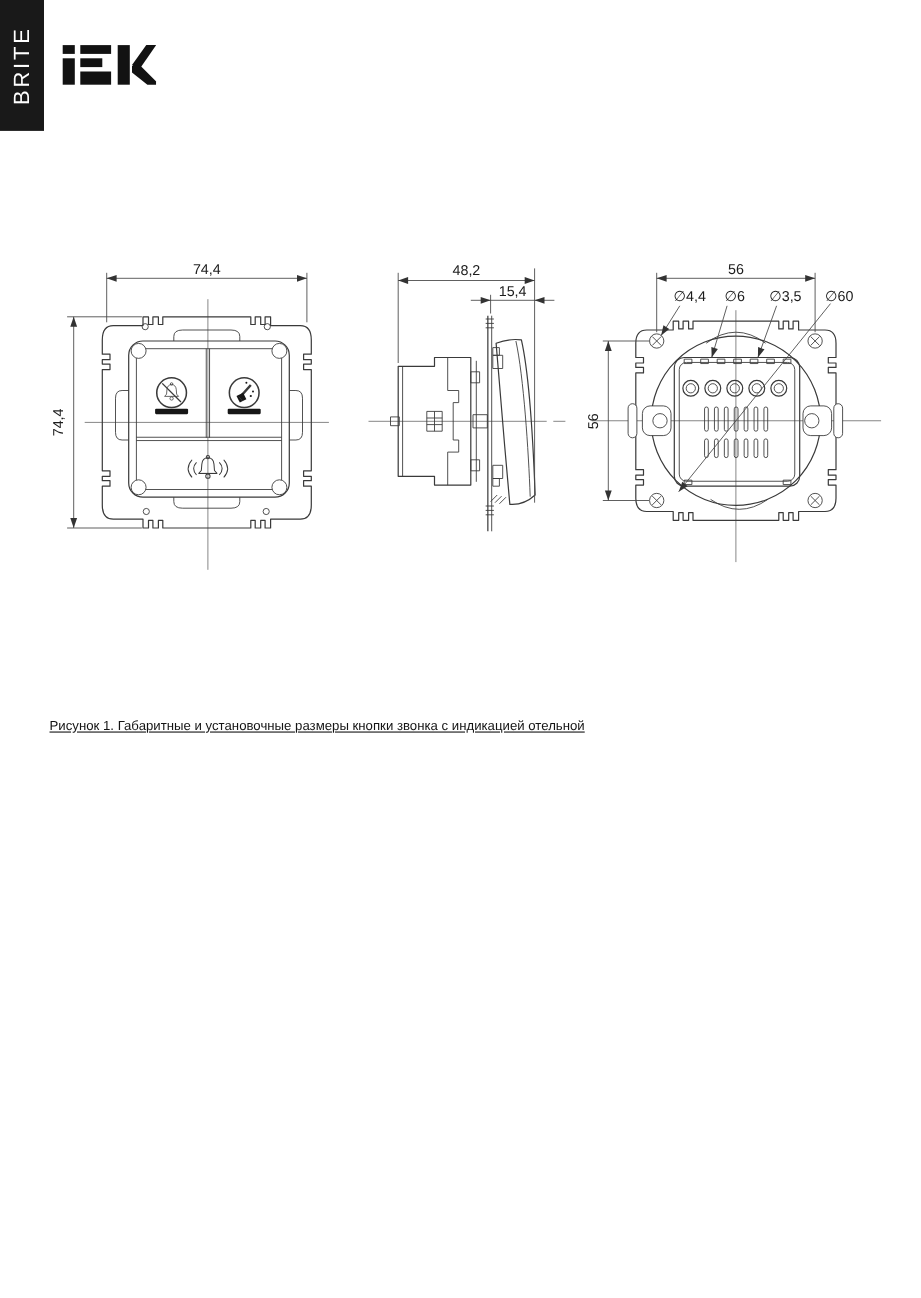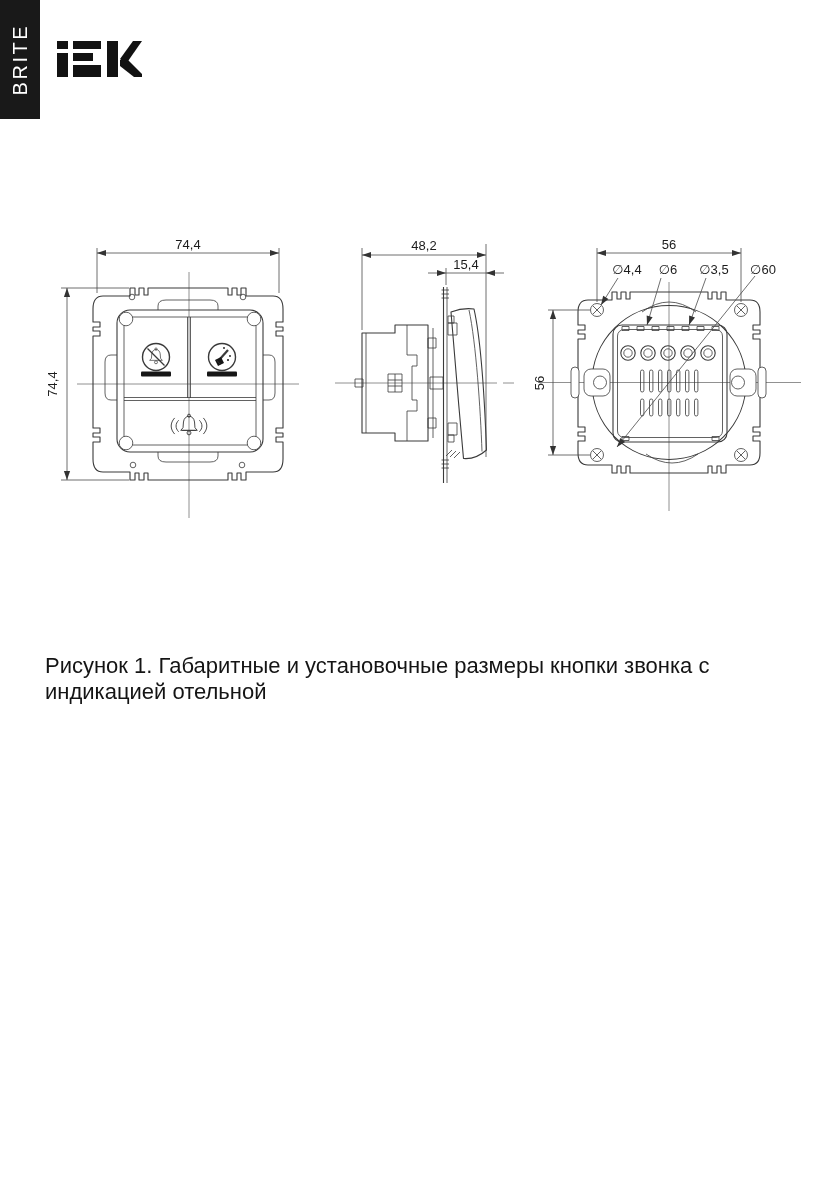--- a/index.html
+++ b/index.html
@@ -5,21 +5,21 @@
   html,body{margin:0;padding:0;background:#ffffff;}
   .page{position:relative;width:837px;height:1180px;background:#ffffff;overflow:hidden;
         font-family:"Liberation Sans",sans-serif;}
   .brand-bar{position:absolute;left:0;top:0;width:40px;height:119px;background:#191919;
              display:flex;align-items:center;justify-content:center;}
   .brand-text{writing-mode:vertical-rl;transform:rotate(180deg);color:#ffffff;
               font-size:20px;letter-spacing:2.5px;font-weight:500;}
   .logo{position:absolute;left:56px;top:40px;width:86px;height:38px;}
   .logo *{fill:#121212;}
   .drawing{position:absolute;left:0;top:230px;width:837px;height:300px;}
-  .caption{position:absolute;left:45px;top:653px;width:770px;font-size:22px;color:#141414;}
+  .caption{position:absolute;left:45px;top:653px;width:770px;font-size:12px;color:#141414;text-decoration:underline;}
   
   .ln{fill:none;stroke:#3a3a3a;stroke-width:1.1;stroke-linejoin:round;}
   .ln2{fill:none;stroke:#3a3a3a;stroke-width:0.8;stroke-linejoin:round;}
   .dim{fill:none;stroke:#4a4a4a;stroke-width:0.8;}
   .cl{fill:none;stroke:#555;stroke-width:0.65;}
   .arr{fill:#333;stroke:none;}
   .txt{font-family:"Liberation Sans","DejaVu Sans",sans-serif;font-size:13px;fill:#1c1c1c;}
   .smudge{fill:#161616;}
   .wf{fill:#ffffff;}
 </style>

